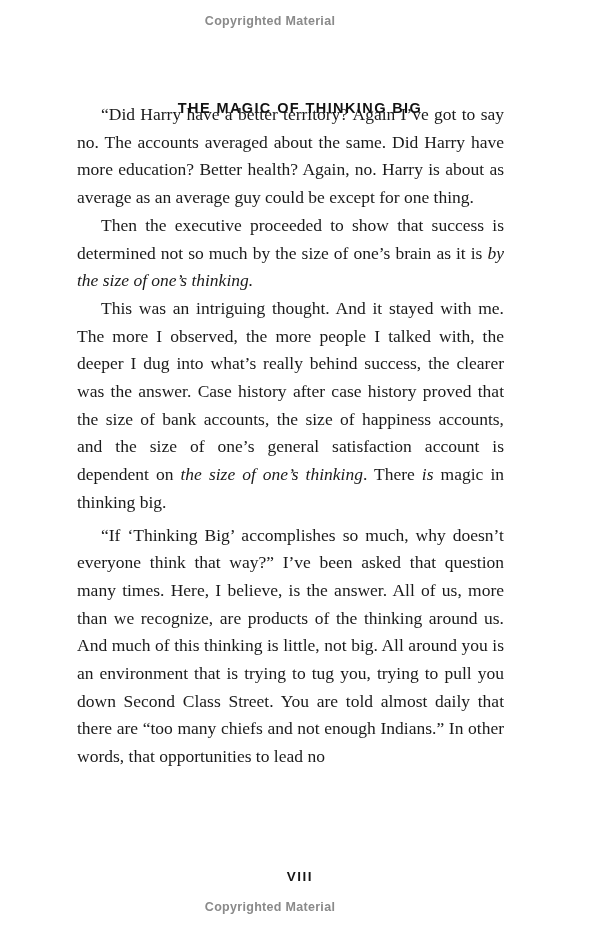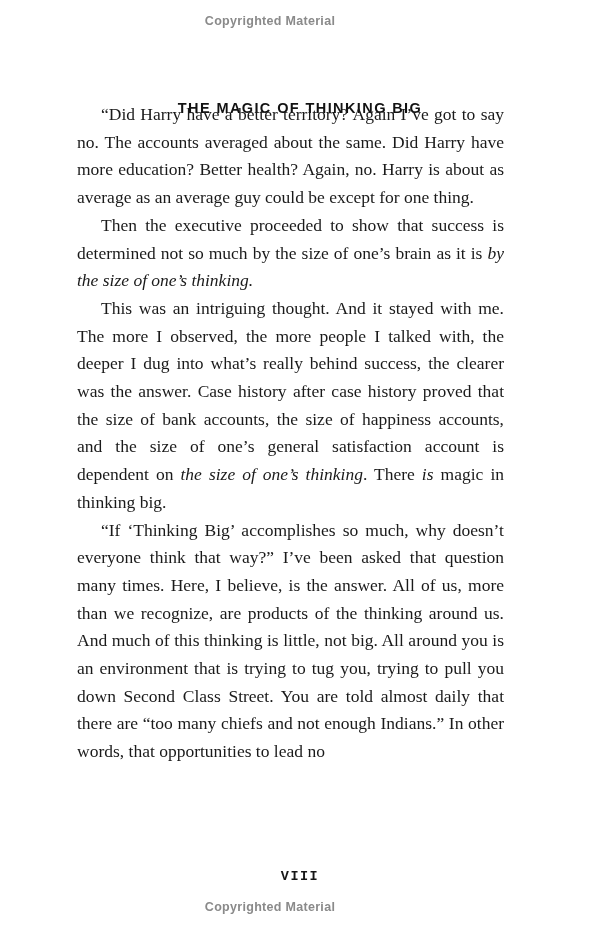--- a/index.html
+++ b/index.html
@@ -44,29 +44,29 @@
     font-family: "Liberation Serif", serif;
     font-size: 17.5px;
     line-height: 27.7px;
     color: #1a1a1a;
     text-align: justify;
   }
   .body-text p {
     margin: 0;
     text-indent: 24px;
   }
-  .body-text p.spaced { }
+  .body-text p.spaced { margin-top: 5px; }
   .body-text em { font-style: italic; }
   .page-number {
     position: absolute;
     left: 0;
     top: 869px;
     width: 600px;
     text-align: center;
-    font-family: Liberation Mono, monospace;
+    font-family: Liberation Sans, sans-serif;
     font-weight: bold;
     font-size: 13.5px;
     color: #161616;
     letter-spacing: 1.5px;
   }
 </style>
 </head>
 <body>
 
 <div class="copyright top">Copyrighted Material</div>

